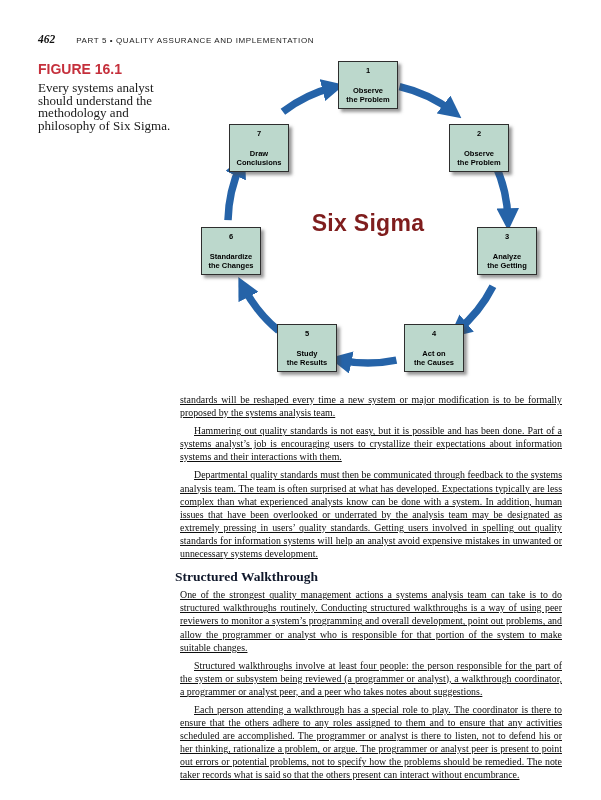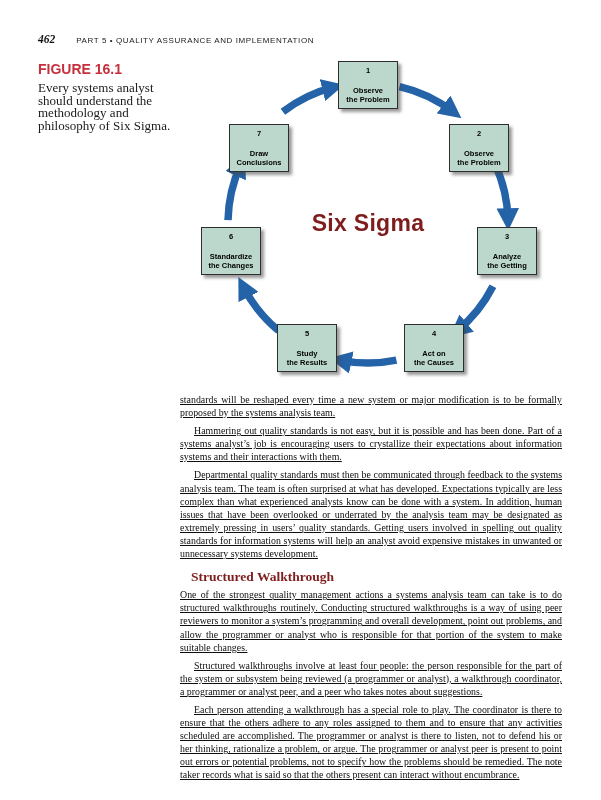--- a/index.html
+++ b/index.html
@@ -48,21 +48,21 @@
   
   .body-text {
     position:absolute; left:175px; top:388px; width:392px;
     font-size:9.9px; line-height:13.1px; text-align:justify; color:#0e0e0e;
   }
   .body-text p { margin:5px;text-decoration:underline; }
   p.indent { text-indent:14px; }
   p.last { text-align-last:justify; }
   .section-heading {
     font-family:"Liberation Serif", serif; font-weight:bold;
-    font-size:13.5px; color:#7f1d1d; margin:10px 16px 4px;
+    font-size:13.5px; color:#0f172a; margin:10px 0 4px;
   }
 </style>
 </head>
 <body>
 
 <div class="page">
 
   <header class="running-head">
     <span class="page-num">462</span>
     <span class="part-title">PART 5 • QUALITY ASSURANCE AND IMPLEMENTATION</span>

